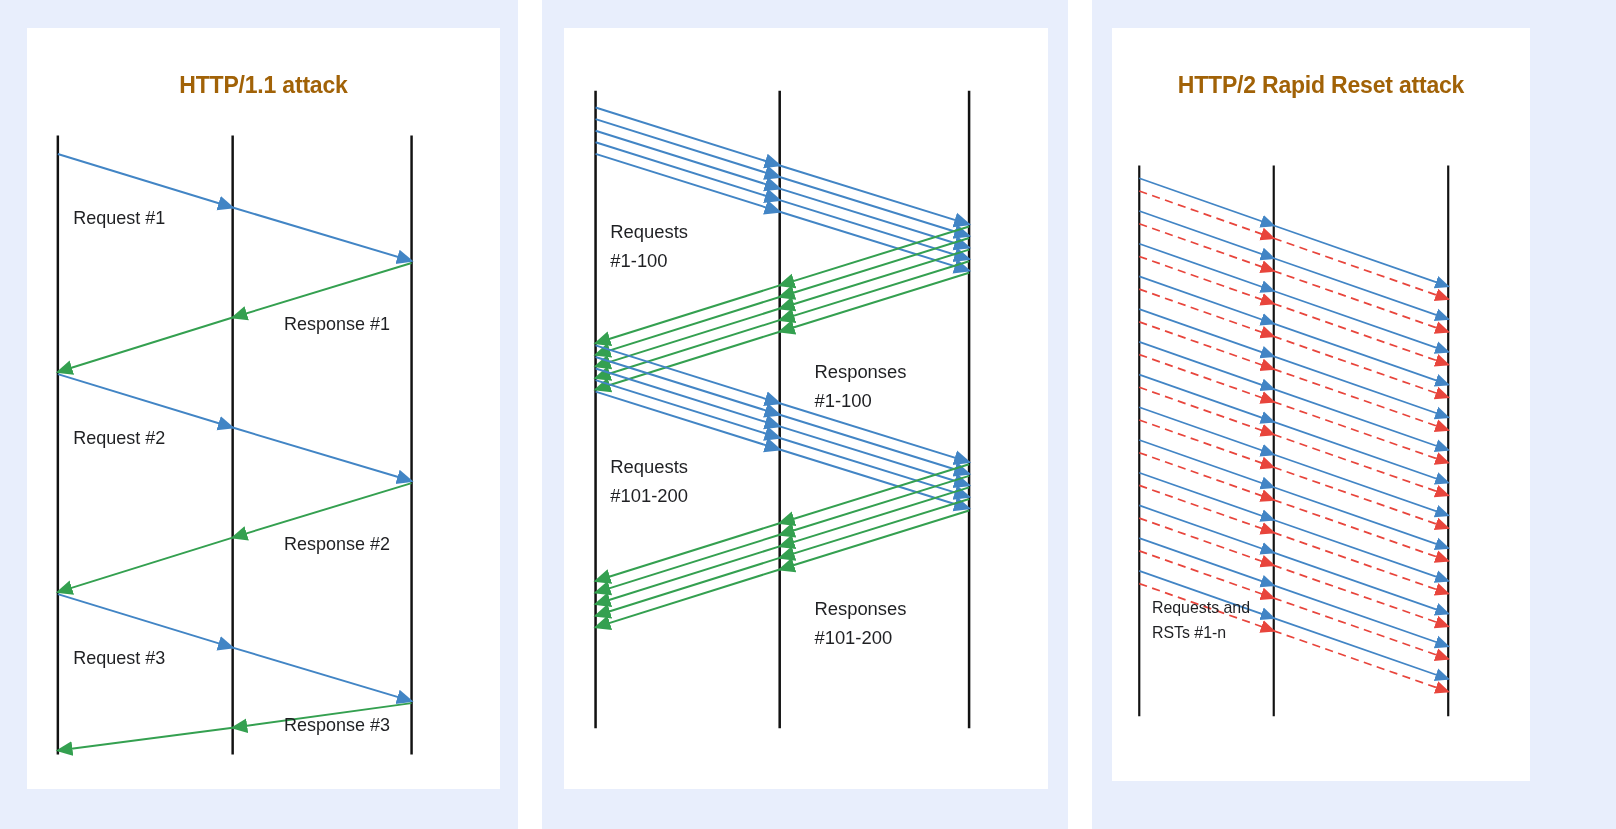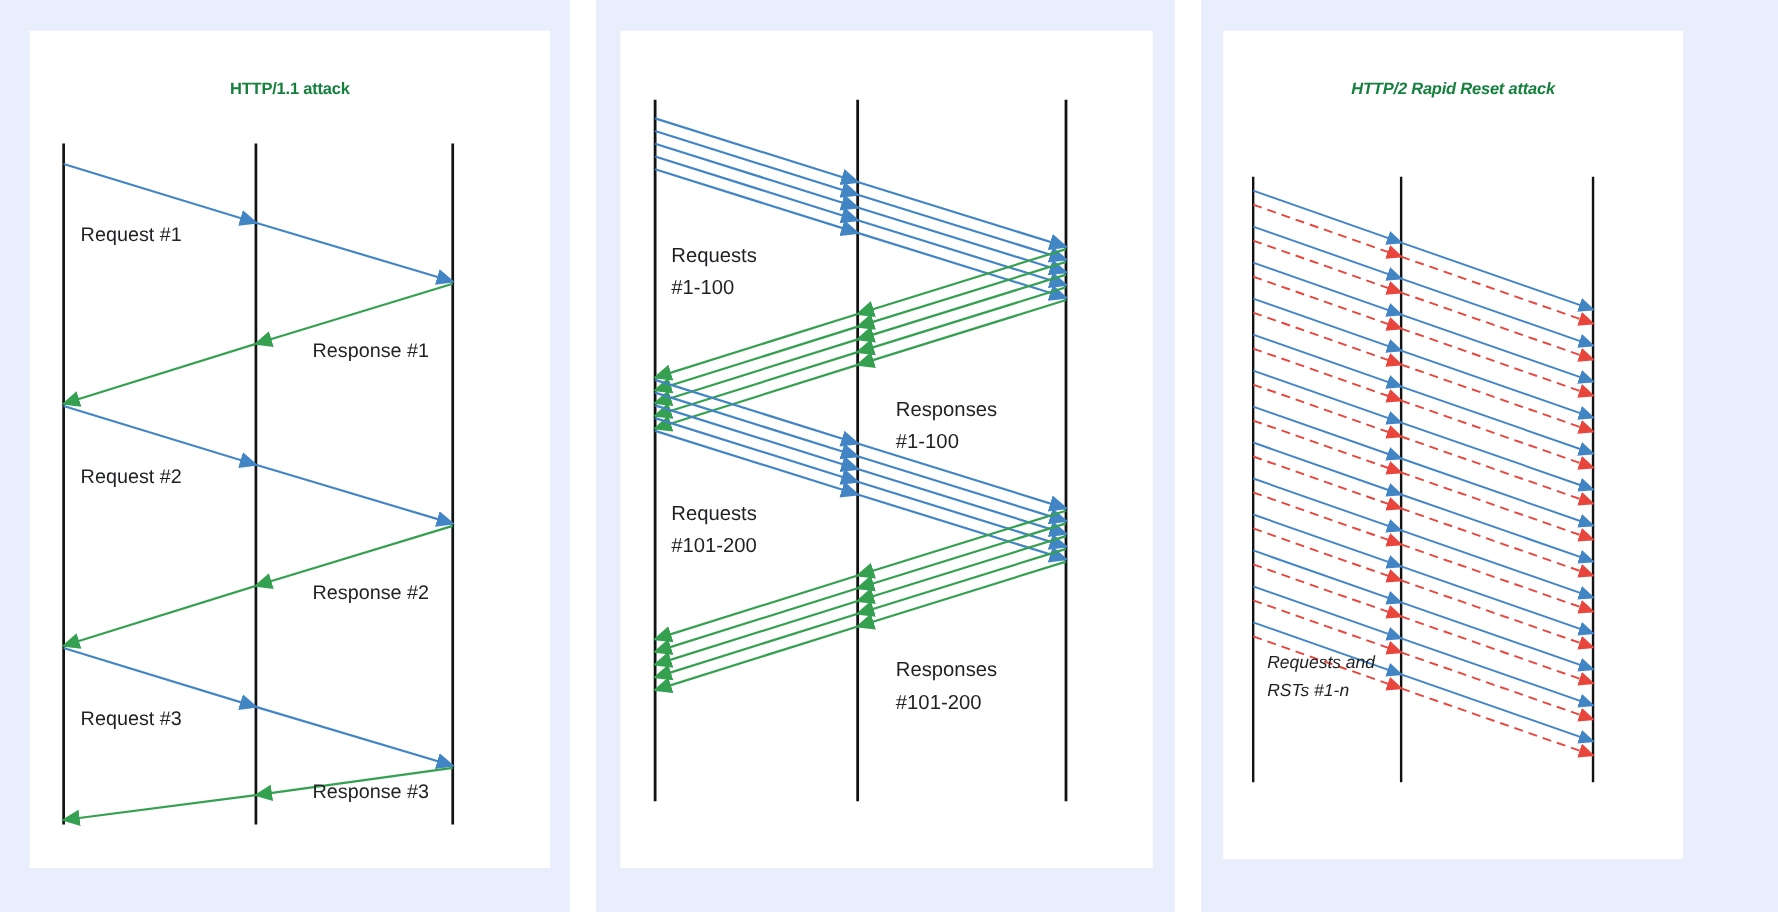--- a/index.html
+++ b/index.html
@@ -19,34 +19,34 @@
   .panel-wrap{
     background:#e8eefc;
     display:flex;
     align-items:center;
     justify-content:center;
     box-sizing:border-box;
   }
   .panel-wrap.p0{width:518px;padding:28px 18px 40px 27px;}
   .gap{width:24px;background:#ffffff;}
   .panel-wrap.p1{width:526px;padding:28px 20px 40px 22px;}
-  .panel-wrap.p2{width:463px;padding:28px 25px 48px 20px;font-style:italic;}
+  .panel-wrap.p2{width:463px;padding:28px 25px 48px 20px;}
   .card{
     background:#ffffff;
     width:100%;height:100%;
     box-sizing:border-box;
     display:flex;
     flex-direction:column;
     align-items:center;
     position:relative;
   }
   .card-title{
-    font-size:15px;
+    font-size:23px;
     font-weight:bold;
-    color:#15803d;
+    color:#a16207;
     letter-spacing:-0.2px;
     margin-top:44px;
     margin-bottom:0;
     text-align:center;
     white-space:nowrap;
   }
   .diagram{
     flex:1 1 auto;
     width:100%;
     display:block;

